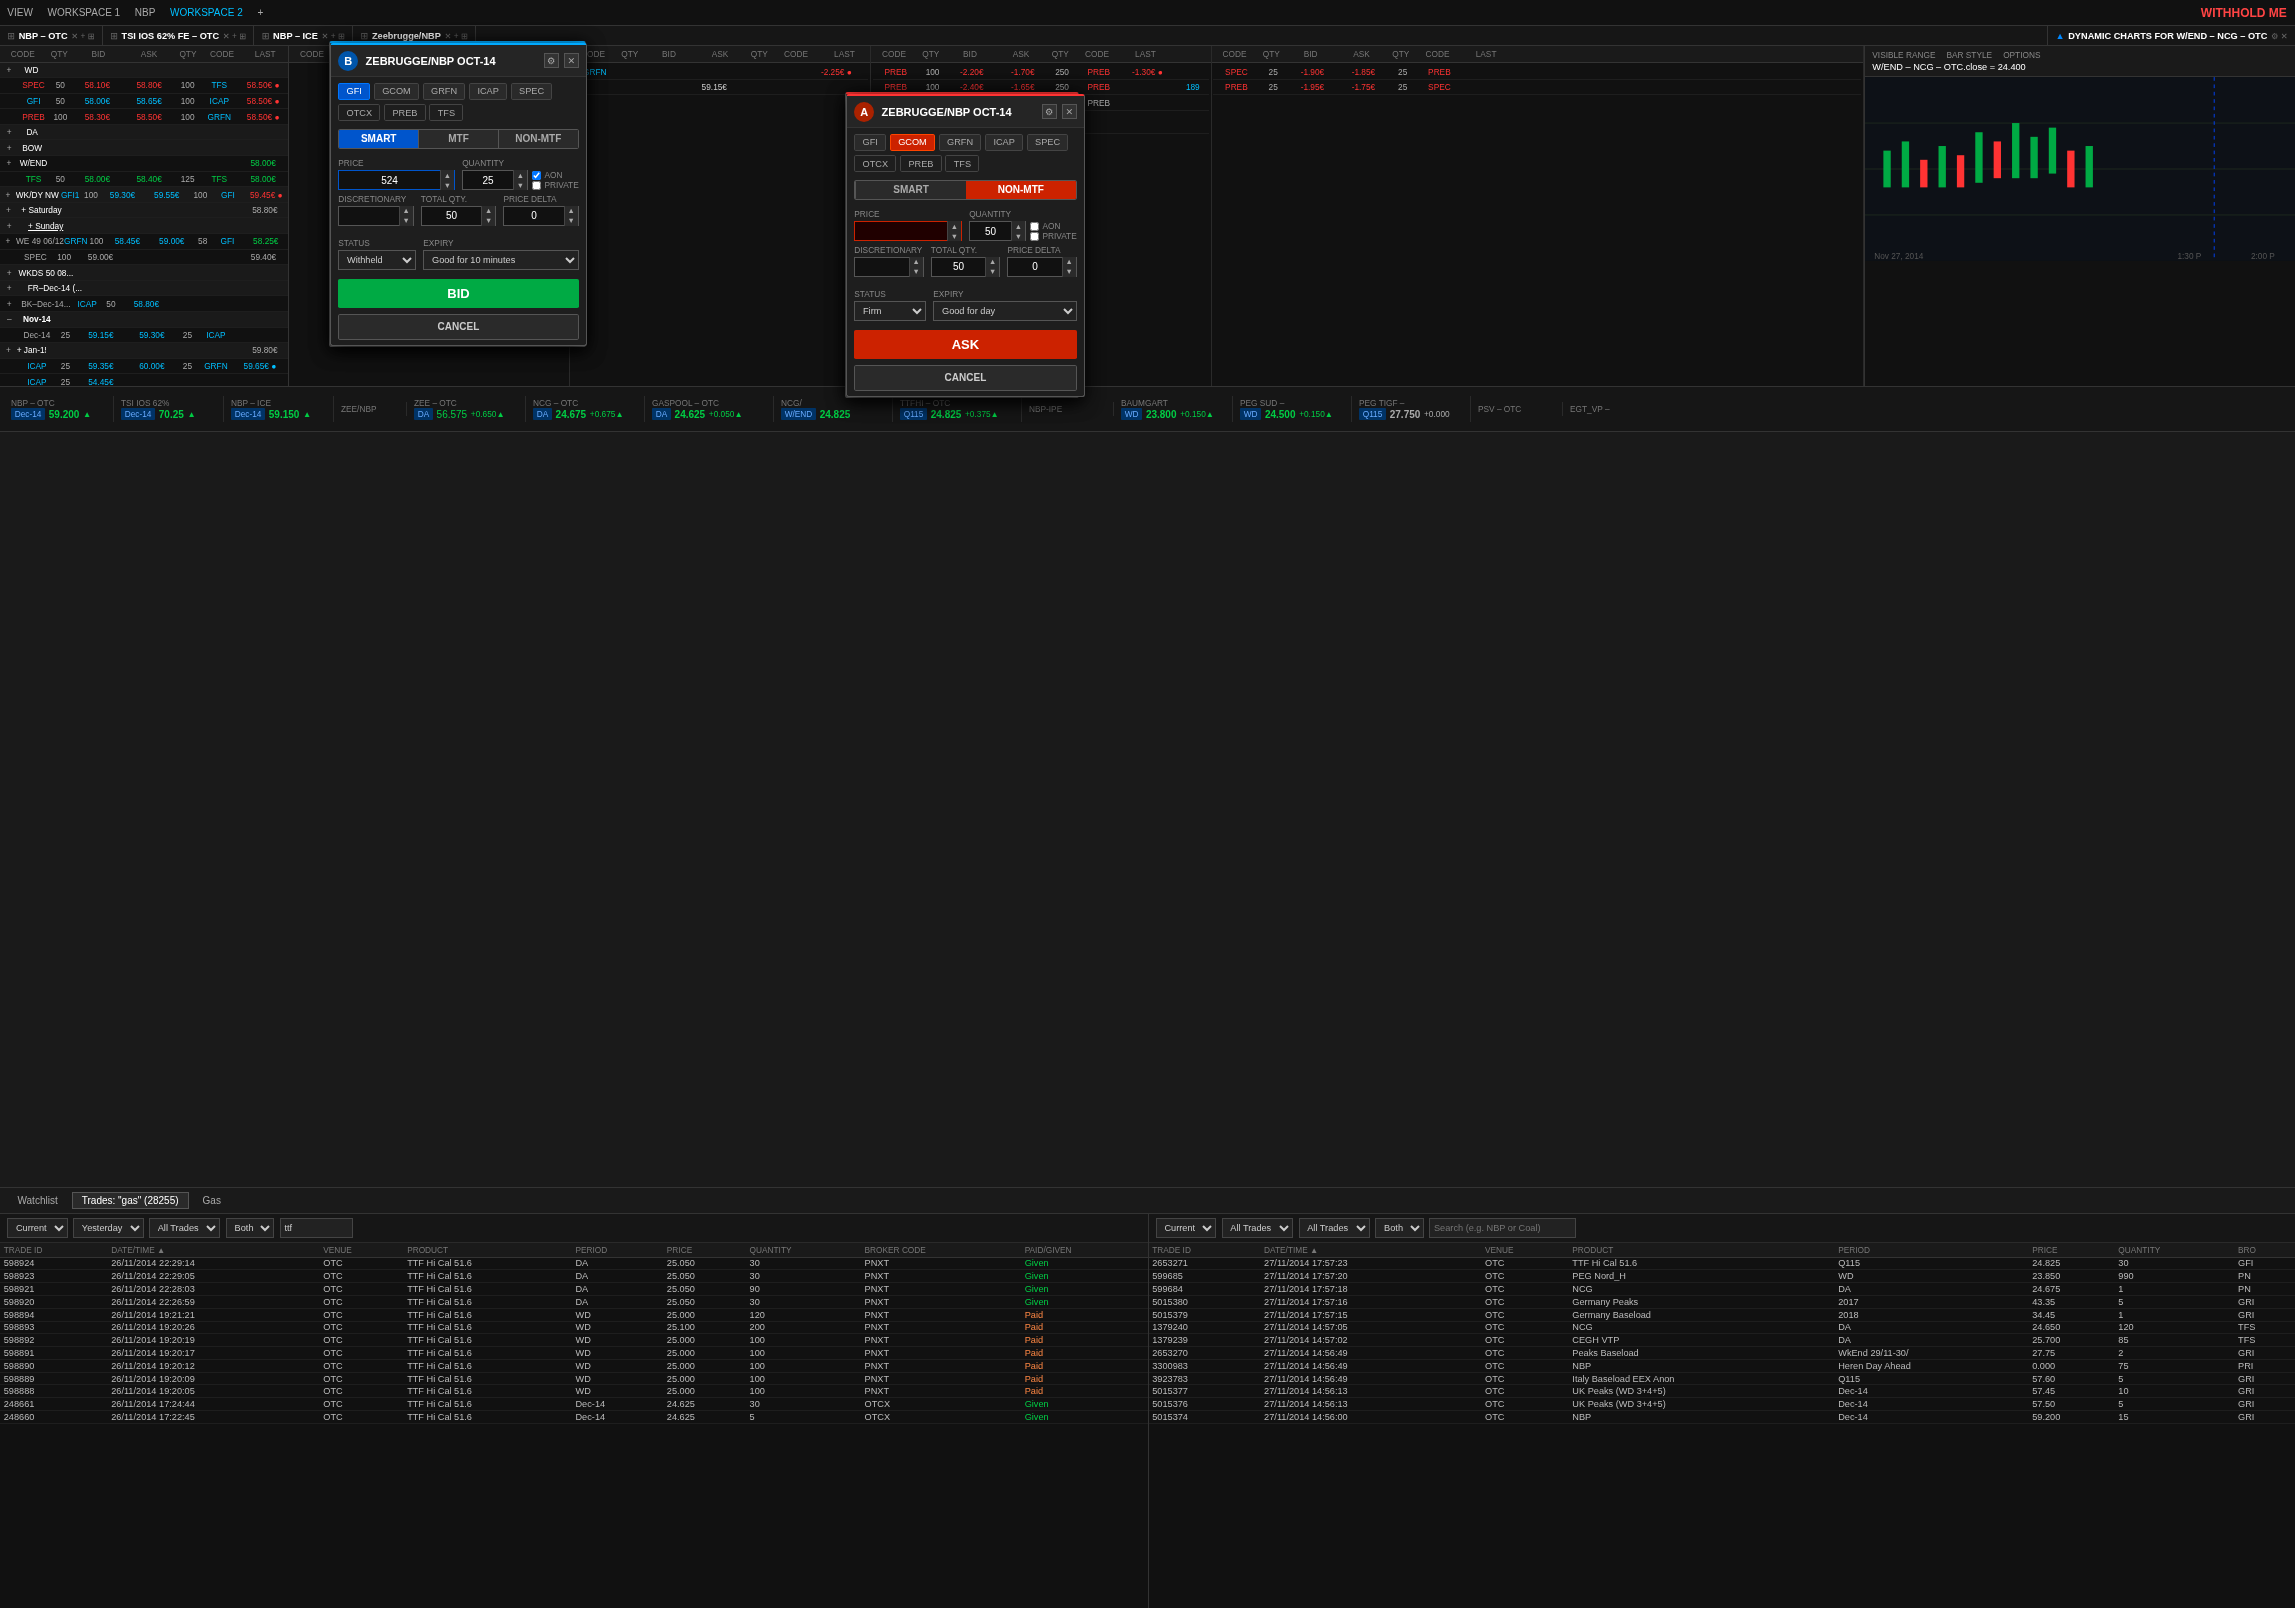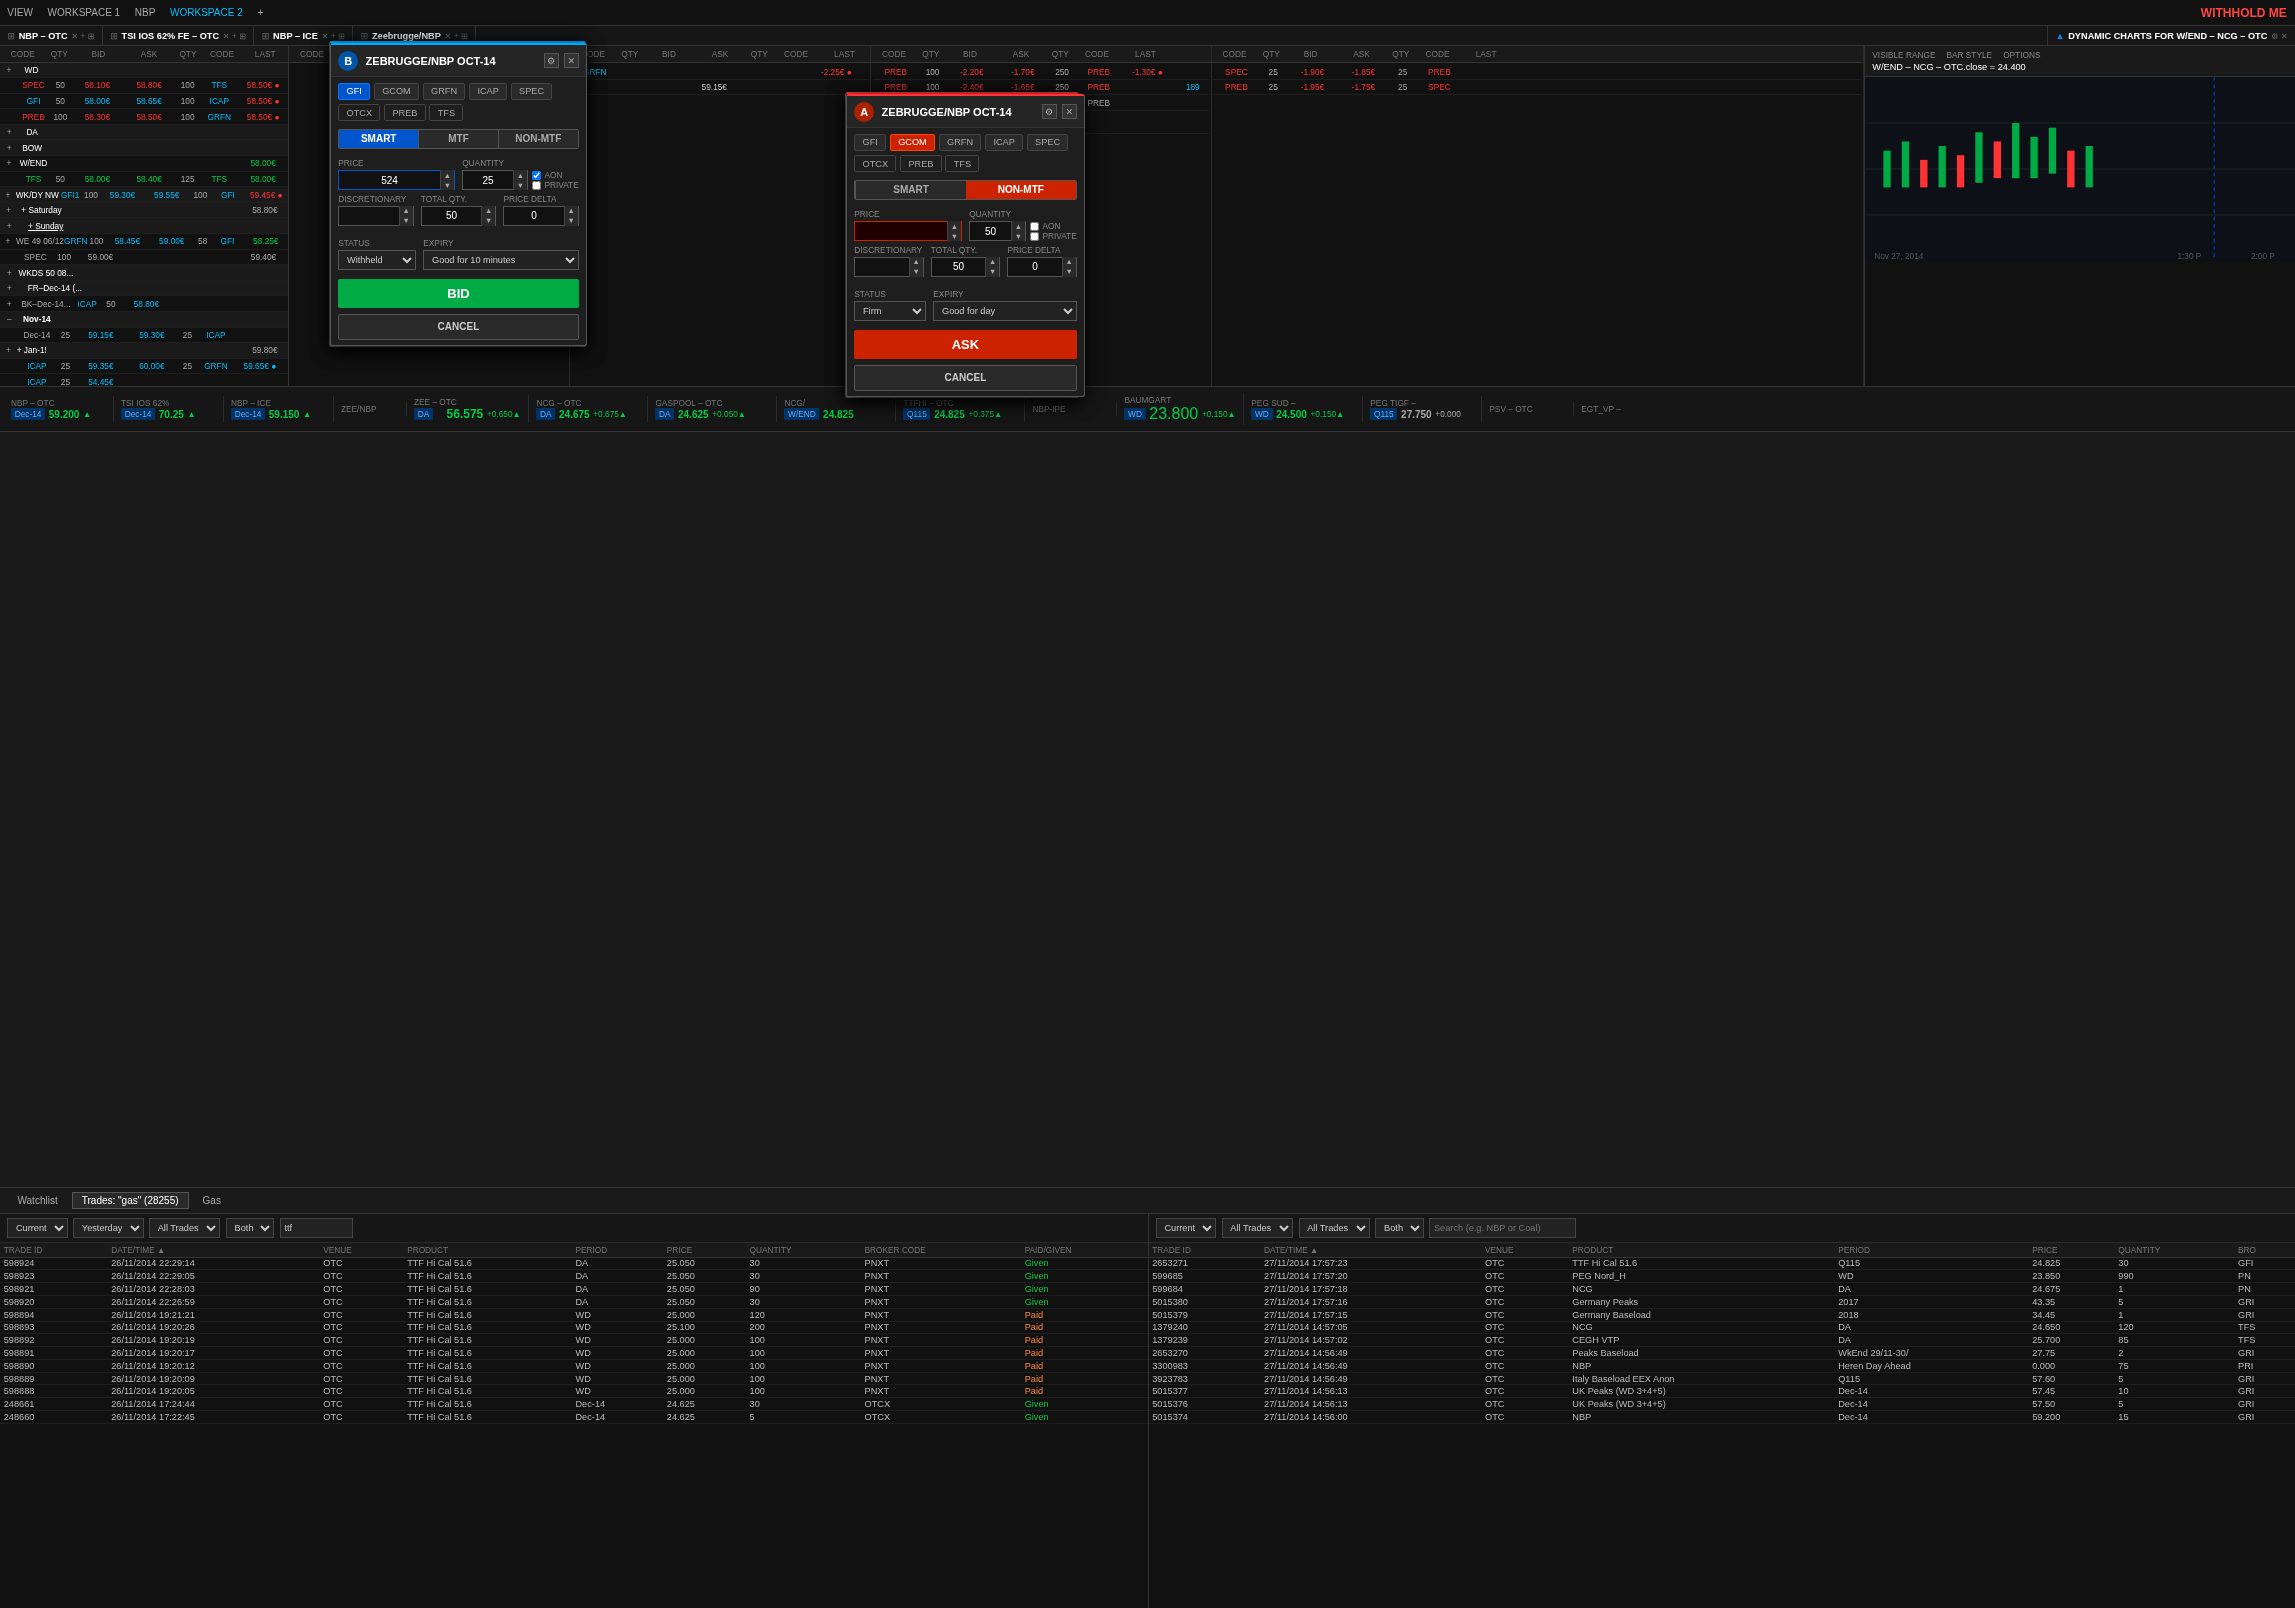--- a/index.html
+++ b/index.html
@@ -879,21 +879,21 @@
     </div>
 
     <div style="padding:1.8px 7.3px; border-right:0.9px solid #2a2a2a; min-width:73px;">
       <div style="font-size:8.3px; color:#777;">ZEE/NBP</div>
     </div>
 
     <div style="padding:1.8px 7.3px; border-right:0.9px solid #2a2a2a; min-width:119px;">
       <div style="font-size:8.3px; color:#777;">ZEE – OTC</div>
       <div style="display:flex; gap:3.7px; align-items:center;">
         <span style="background:#003366; color:#66aaff; padding:0.9px 3.7px; font-size:8.3px; border-radius:0.9px;">DA</span>
-        <span style="color:#00cc44; font-size:12px; font-weight:bold;margin-left:10px;">56.575</span>
+        <span style="color:#00cc44; font-size:10px; font-weight:normal;">56.575</span>
         <span style="color:#00cc44; font-size:8.3px;">+0.650▲</span>
       </div>
     </div>
 
     <div style="padding:1.8px 7.3px; border-right:0.9px solid #2a2a2a; min-width:119px;">
       <div style="font-size:8.3px; color:#777;">NCG – OTC</div>
       <div style="display:flex; gap:3.7px; align-items:center;">
         <span style="background:#003366; color:#66aaff; padding:0.9px 3.7px; font-size:8.3px; border-radius:0.9px;">DA</span>
         <span style="color:#00cc44; font-size:10px; font-weight:bold;">24.675</span>
         <span style="color:#00cc44; font-size:8.3px;">+0.675▲</span>
@@ -927,21 +927,21 @@
     </div>
 
     <div style="padding:1.8px 7.3px; border-right:0.9px solid #2a2a2a; min-width:92px;">
       <div style="font-size:8.3px; color:#777;">NBP-IPE</div>
     </div>
 
     <div style="padding:1.8px 7.3px; border-right:0.9px solid #2a2a2a; min-width:119px;">
       <div style="font-size:8.3px; color:#777;">BAUMGART</div>
       <div style="display:flex; gap:3.7px; align-items:center;">
         <span style="background:#003366; color:#66aaff; padding:0.9px 3.7px; font-size:8.3px; border-radius:0.9px;">WD</span>
-        <span style="color:#00cc44; font-size:16px; font-weight:normal;">23.800</span>
+        <span style="color:#00cc44; font-size:10px; font-weight:bold;">23.800</span>
         <span style="color:#00cc44; font-size:8.3px;">+0.150▲</span>
       </div>
     </div>
 
     <div style="padding:1.8px 7.3px; border-right:0.9px solid #2a2a2a; min-width:119px;">
       <div style="font-size:8.3px; color:#777;">PEG SUD –</div>
       <div style="display:flex; gap:3.7px; align-items:center;">
         <span style="background:#003366; color:#66aaff; padding:0.9px 3.7px; font-size:8.3px; border-radius:0.9px;">WD</span>
         <span style="color:#00cc44; font-size:10px; font-weight:bold;">24.500</span>
         <span style="color:#00cc44; font-size:8.3px;">+0.150▲</span>

